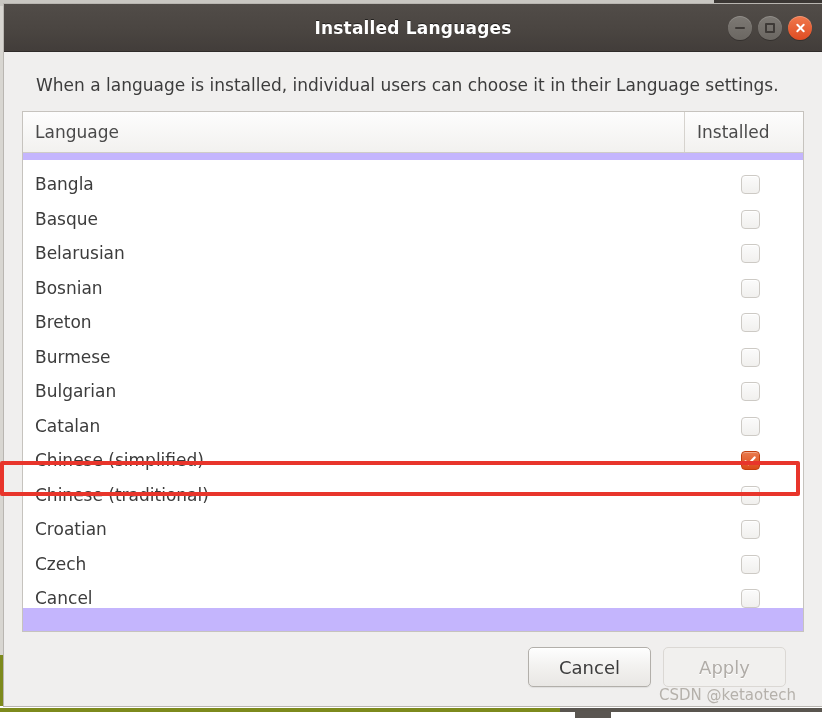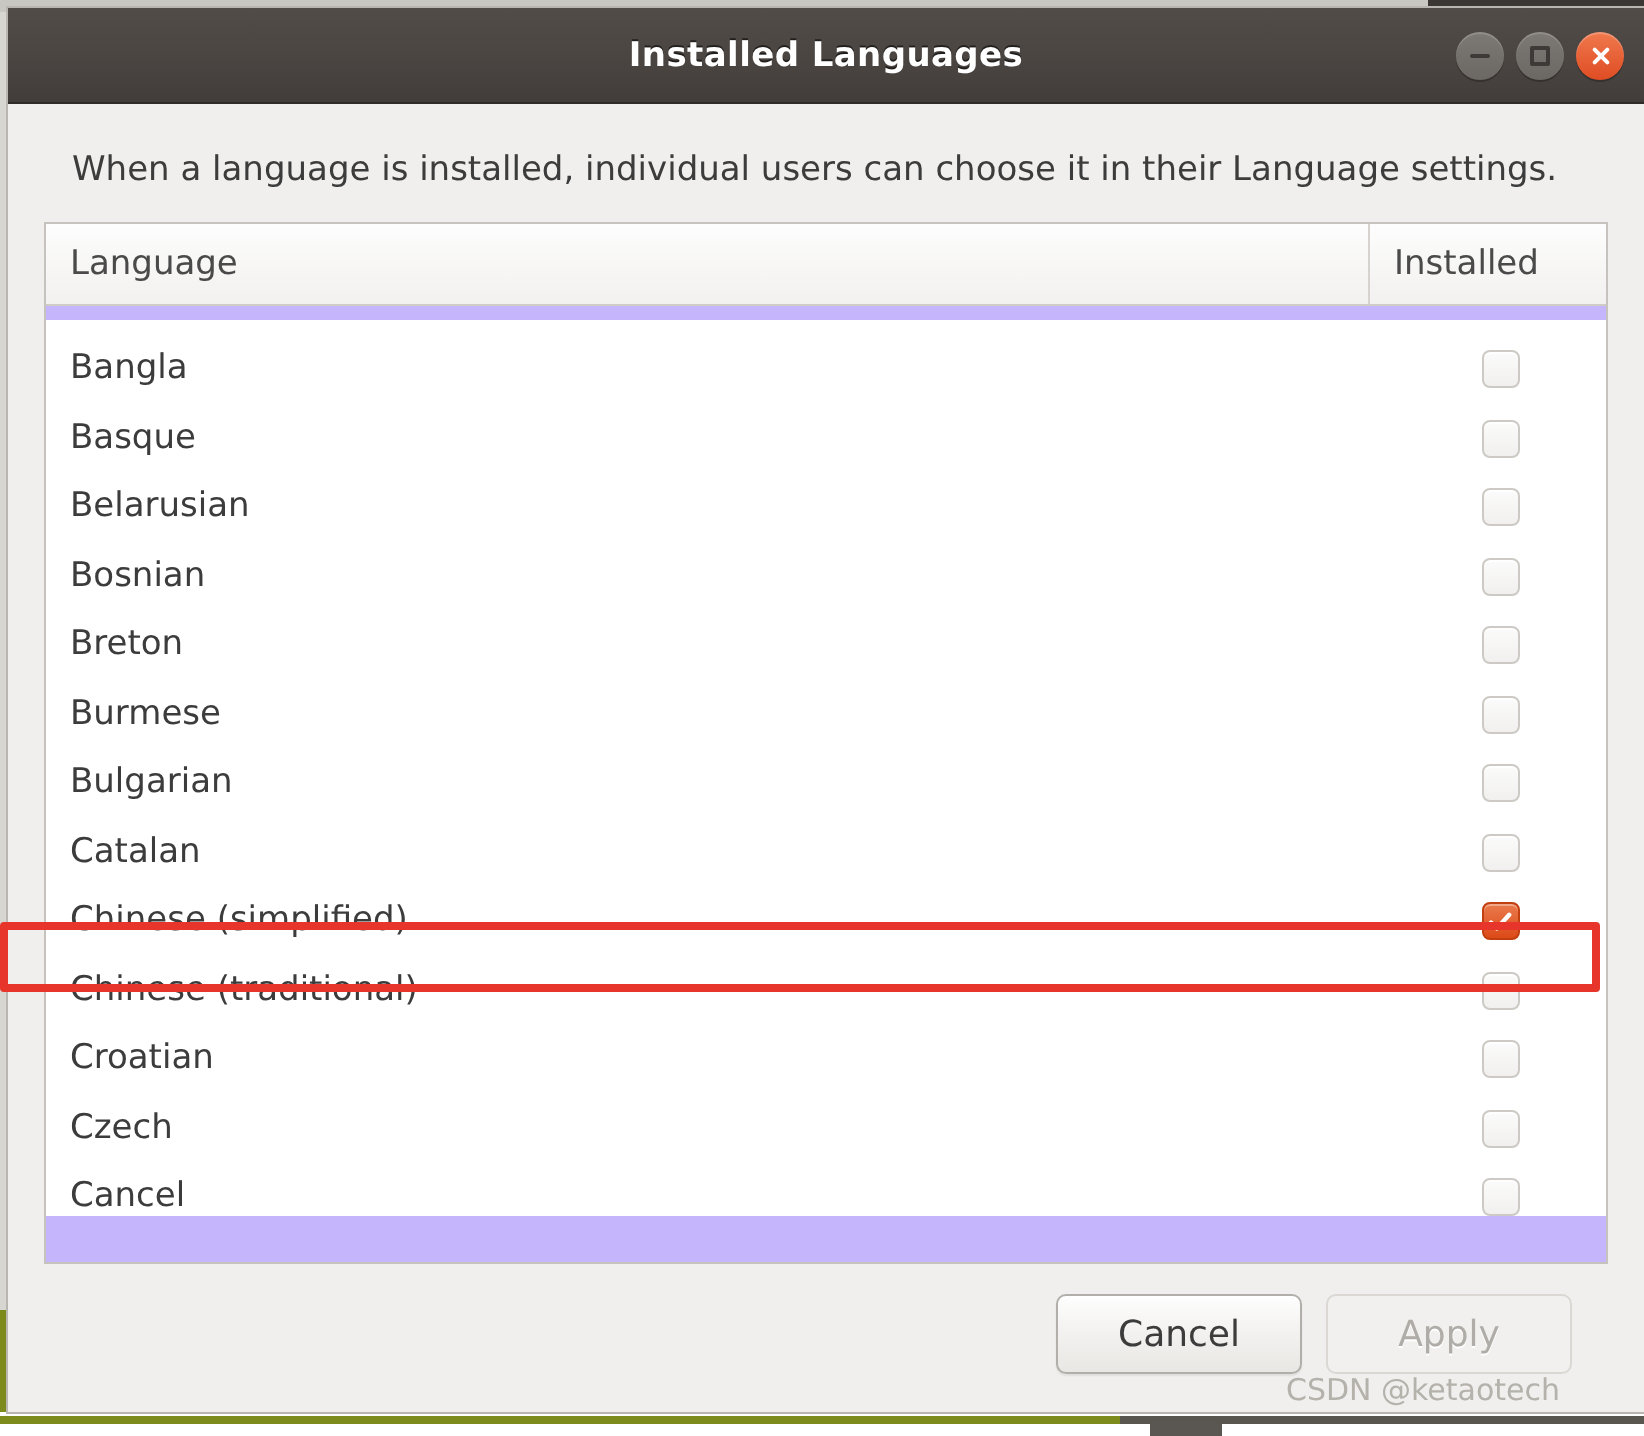--- a/index.html
+++ b/index.html
@@ -297,21 +297,21 @@
   .btn.disabled {
     border: 1px solid #dbd8d4;
     background: #f1f0ee;
     color: #b0aca7;
     text-shadow: 0 1px 0 #ffffff;
     cursor: default;
   }
 
   #watermark {
     position: absolute;
-    right: 24px;
+    right: 8px;
     bottom: -2px;
     font-size: 15px;
     color: #b5b1ab;
     user-select: none;
     white-space: nowrap;
   }
 
   
   #annotation-box {
     position: absolute;

